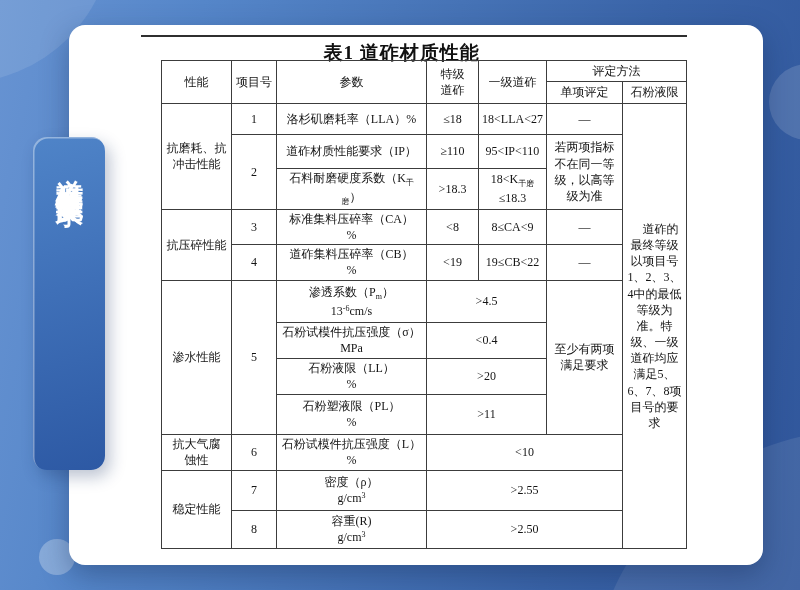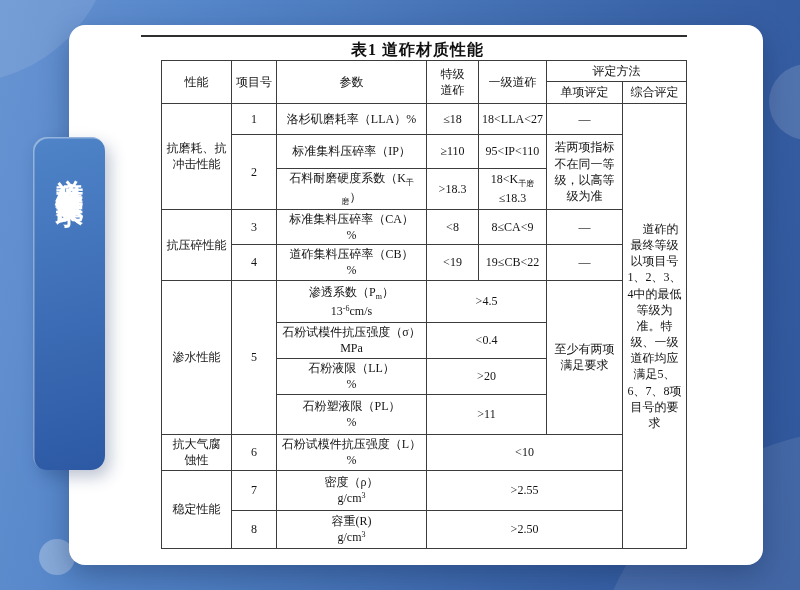--- a/index.html
+++ b/index.html
@@ -14,22 +14,22 @@
   .deco-bl{left:39px;top:539px;width:36px;height:36px;background:rgba(255,255,255,0.28);}
   .deco-br{left:590px;top:430px;width:540px;height:540px;background:rgba(255,255,255,0.09);}
 
   .card{
     position:absolute;left:69px;top:25px;width:694px;height:540px;
     background:#ffffff;border-radius:16px;
     box-shadow:0 10px 28px rgba(15,35,75,0.35);
   }
   .hrule{position:absolute;left:72px;top:10px;width:546px;height:2px;background:#2f2f2f;}
   .table-title{
-    position:absolute;left:86px;top:15px;width:525px;text-align:center;
-    font-size:16px;font-weight:bold;color:#111;letter-spacing:1px;
+    position:absolute;left:70px;top:15px;width:525px;text-align:center;
+    font-size:19px;font-weight:bold;color:#111;letter-spacing:1px;
   }
 
   .banner{
     position:absolute;left:33px;top:137px;width:72px;height:333px;
     border-radius:14px;
     background:linear-gradient(165deg,#4f84c8 0%,#3f70b8 45%,#2d59a4 100%);
     box-shadow:inset 1.5px 1.5px 0 rgba(255,255,255,0.40), 5px 7px 16px rgba(18,42,92,0.28);
     display:flex;justify-content:center;
   }
   .banner-text{
@@ -86,39 +86,39 @@
       <th rowspan="2">参数</th>
       <th rowspan="2">
         <div>特级</div>
         <div>道砟</div>
       </th>
       <th rowspan="2">一级道砟</th>
       <th colspan="2">评定方法</th>
     </tr>
     <tr style="height:22px">
       <th>单项评定</th>
-      <th>综合评定</th>
+      <th>石粉液限</th>
     </tr>
 
     <tr style="height:31px">
       <td rowspan="3">
         <div>抗磨耗、抗</div>
         <div>冲击性能</div>
       </td>
       <td>1</td>
       <td>洛杉矶磨耗率（LLA）%</td>
       <td>≤18</td>
       <td>18&lt;LLA&lt;27</td>
       <td>—</td>
       <td rowspan="12" class="note">道砟的最终等级以项目号1、2、3、4中的最低等级为准。特级、一级道砟均应满足5、6、7、8项目号的要求</td>
     </tr>
 
     <tr style="height:34px">
       <td rowspan="2">2</td>
-      <td>标准集料压碎率（IP）</td>
+      <td>道砟材质性能要求（IP）</td>
       <td>≥110</td>
       <td>95&lt;IP&lt;110</td>
       <td rowspan="2" class="ind-multi">若两项指标不在同一等级，以高等级为准</td>
     </tr>
 
     <tr style="height:32px">
       <td><span>石料耐磨硬度系数（K</span><sub class="ss">干磨</sub><span>）</span></td>
       <td>&gt;18.3</td>
       <td><span>18&lt;K</span><sub class="ss">干磨</sub><span>≤18.3</span></td>
     </tr>

